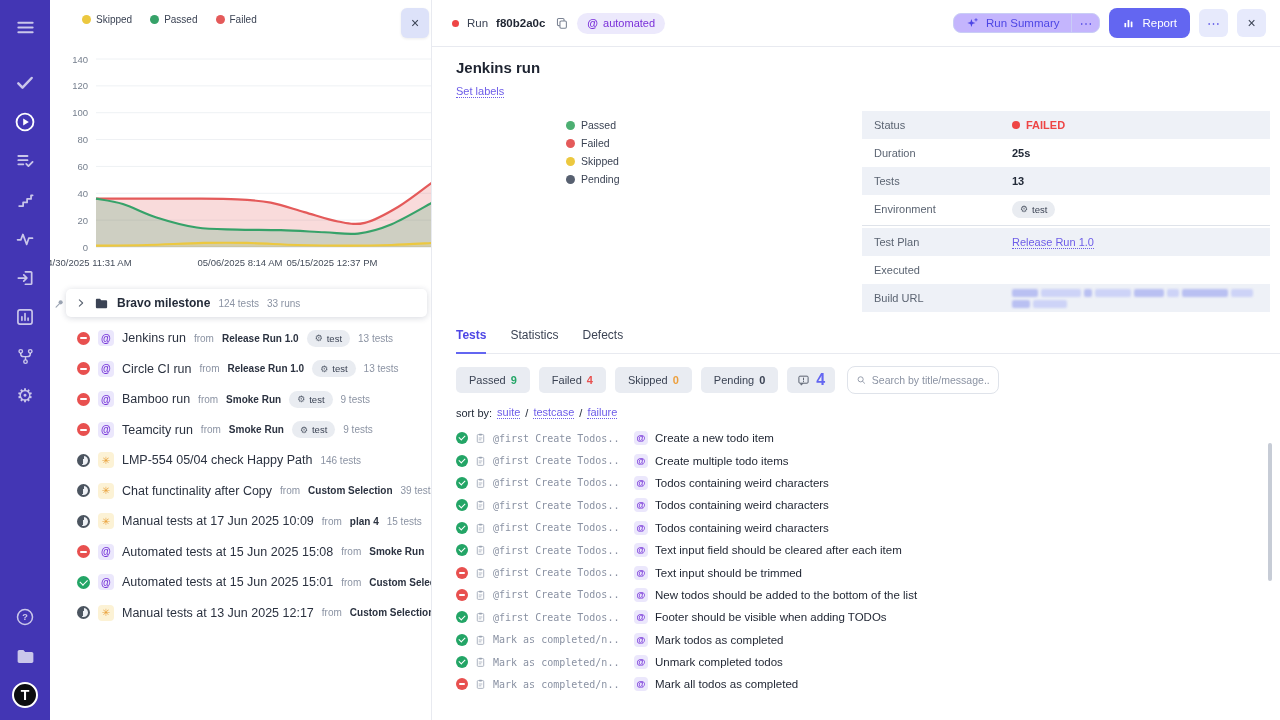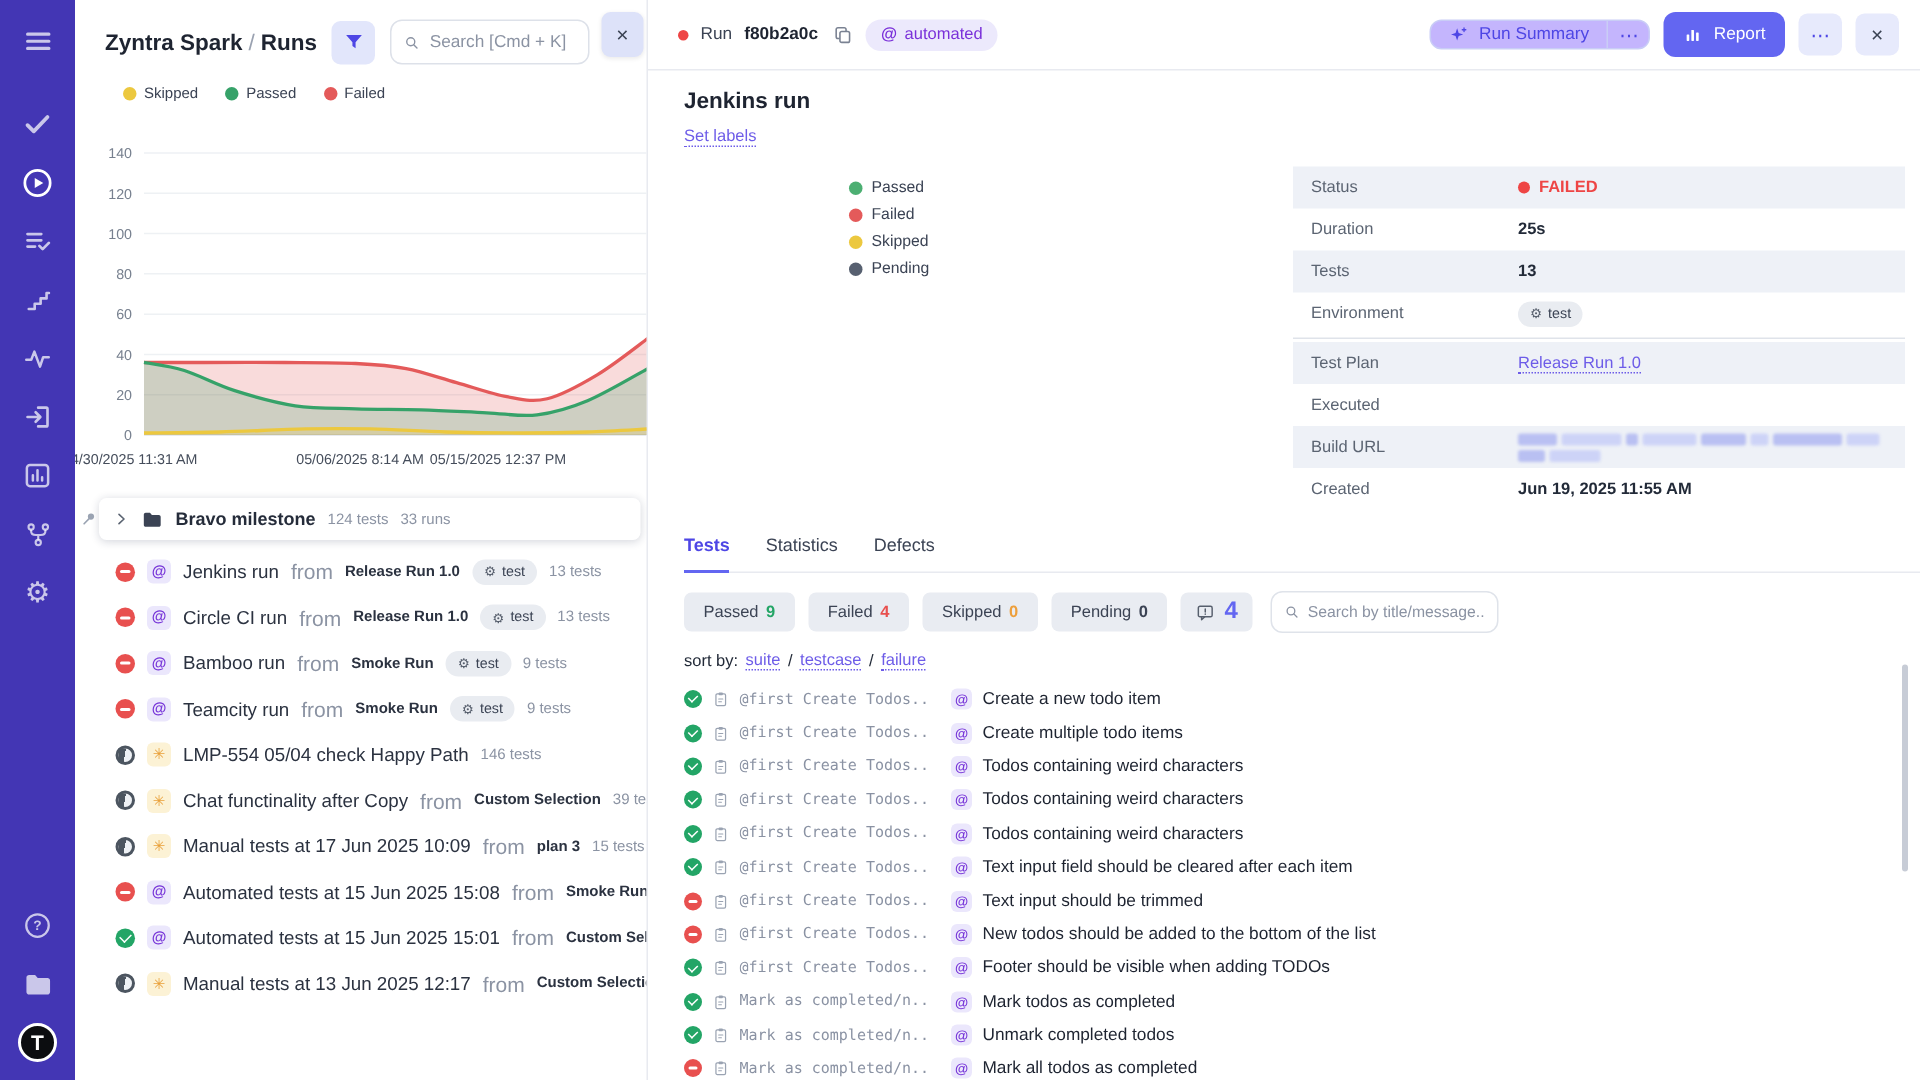--- a/index.html
+++ b/index.html
@@ -54,21 +54,21 @@
   .st[data-s="failed"]::after{content:"";width:7px;height:2px;background:#fff;border-radius:1px}
   .st[data-s="passed"]{background:#23a566}
   .st[data-s="passed"]::after{content:"";width:6px;height:3.5px;border-left:1.8px solid #fff;border-bottom:1.8px solid #fff;transform:rotate(-45deg);margin-top:-2px}
   .st[data-s="partial"]{width:13px;height:13px;border:2.5px solid #4c5560;background:linear-gradient(100deg,#4c5560 47%,#eef1f5 47%)}
   .ty{width:16px;height:16px;border-radius:4px;flex:none;display:flex;align-items:center;justify-content:center}
   .ty[data-t="automated"]{background:#ebe7fc}
   .ty[data-t="automated"]::after{content:"@";color:#7634d8;font-size:10px;font-weight:bold}
   .ty[data-t="manual"]{background:#fcf2d5}
   .ty[data-t="manual"]::after{content:"✳";color:#e9a13b;font-size:10px}
   .rtitle{font-size:12.5px;color:#2b3240}
-  .rfrom{font-size:14px;color:#8b93a3}
+  .rfrom{font-size:10px;color:#8b93a3}
   .rplan{font-size:10px;font-weight:bold;color:#2b3240}
   .rtests{font-size:10px;color:#8b93a3}
   .rtitle:empty,.rfrom:empty,.rplan:empty,.rtests:empty{display:none}
   .envpill{height:17px;background:#e9ecf1;border-radius:9px;display:inline-flex;align-items:center;gap:4px;padding:0 8px;font-size:9.5px;color:#3b4354;flex:none}
   .gear{font-size:9px;color:#575f6d}
 
   
   .right-panel{flex:1;display:flex;flex-direction:column;background:#fff;min-width:0}
   .rp-header{height:47px;border-bottom:1px solid #e8eaf0;display:flex;align-items:center;gap:8px;padding:0 14px 0 20px;flex:none}
   .rdot{width:7px;height:7px;border-radius:50%;background:#ee4545;flex:none}
@@ -214,37 +214,20 @@
             <path d="M3 6.5C3 5.4 3.9 4.5 5 4.5h4.6l2 2.4H19c1.1 0 2 .9 2 2v8.6c0 1.1-.9 2-2 2H5c-1.1 0-2-.9-2-2z" fill="currentColor"></path>
           </svg>
       </div>
       <div class="sb-ic">
           <span class="logo-circle">T</span>
         </div>
     </div>
   </nav>
 
   <section class="left-panel">
-    <div class="lp-header">
-      <div class="crumb">
-        <span>Zyntra Spark</span><span class="sep">/</span><span>Runs</span>
-      </div>
-      <div class="filter-btn">
-        <svg width="14" height="14" viewBox="0 0 24 24">
-            <path d="M3 4h18l-7.2 8.2V19l-3.6-2.3v-4.5z" fill="currentColor"></path>
-          </svg>
-      </div>
-      <div class="search-box">
-        <svg width="13" height="13" viewBox="0 0 24 24">
-            <circle cx="10.5" cy="10.5" r="5.8" stroke="currentColor" stroke-width="2" fill="none"></circle>
-            <path d="M14.8 14.8L19.5 19.5" stroke="currentColor" stroke-width="2" stroke-linecap="round"></path>
-          </svg>
-        <input type="text" placeholder="Search [Cmd + K]" style="">
-      </div>
-    </div>
     <div class="lp-close">×</div>
 
 
     <div class="chart-wrap">
       <div class="chart-legend">
         <span class="cl-item">
             <span class="dot dot-y"></span>
             <span>Skipped</span>
           </span>
         <span class="cl-item">
@@ -368,21 +351,21 @@
           <span class="rtitle">Chat functinality after Copy</span>
           <span class="rfrom">from</span>
           <span class="rplan">Custom Selection</span>
           <span class="rtests">39 tests</span>
         </div>
       <div class="run-row">
           <span class="st" data-s="partial"></span>
           <span class="ty" data-t="manual"></span>
           <span class="rtitle">Manual tests at 17 Jun 2025 10:09</span>
           <span class="rfrom">from</span>
-          <span class="rplan">plan 3</span>
+          <span class="rplan">plan 4</span>
           <span class="rtests">15 tests</span>
         </div>
       <div class="run-row">
           <span class="st" data-s="failed"></span>
           <span class="ty" data-t="automated"></span>
           <span class="rtitle">Automated tests at 15 Jun 2025 15:08</span>
           <span class="rfrom">from</span>
           <span class="rplan">Smoke Run</span>
         </div>
       <div class="run-row">
@@ -504,24 +487,20 @@
                 <i style="width:8px"></i>
                 <i style="width:36px"></i>
                 <i style="width:30px"></i>
                 <i style="width:12px"></i>
                 <i style="width:46px"></i>
                 <i style="width:22px"></i>
                 <i style="width:18px"></i>
                 <i style="width:34px"></i>
               </span>
             </div>
-          <div class="drow">
-              <span class="dlab">Created</span>
-              <span class="dval">Jun 19, 2025 11:55 AM</span>
-            </div>
         </div>
       </div>
 
       <div class="rtabs">
         <span class="rtab active">Tests</span>
         <span class="rtab">Statistics</span>
         <span class="rtab">Defects</span>
       </div>
 
       <div class="filters">

